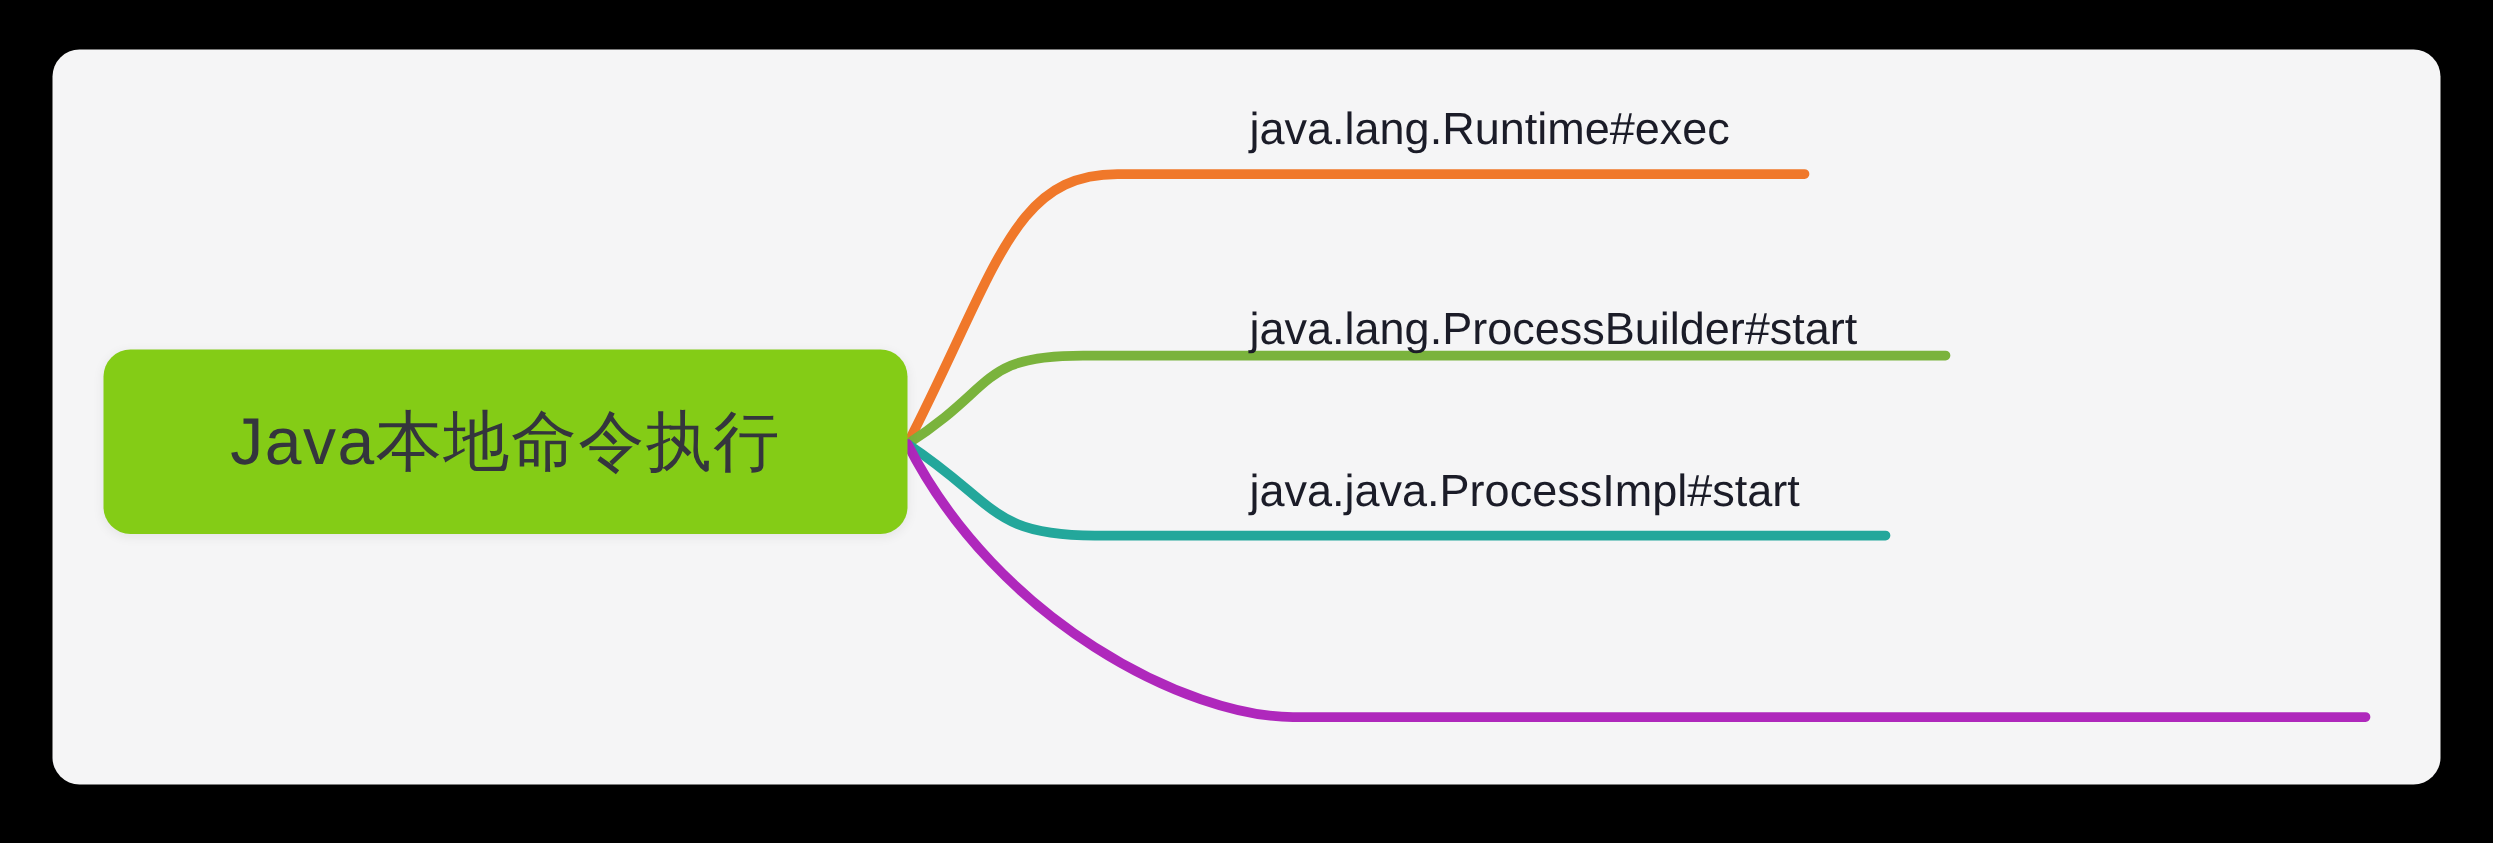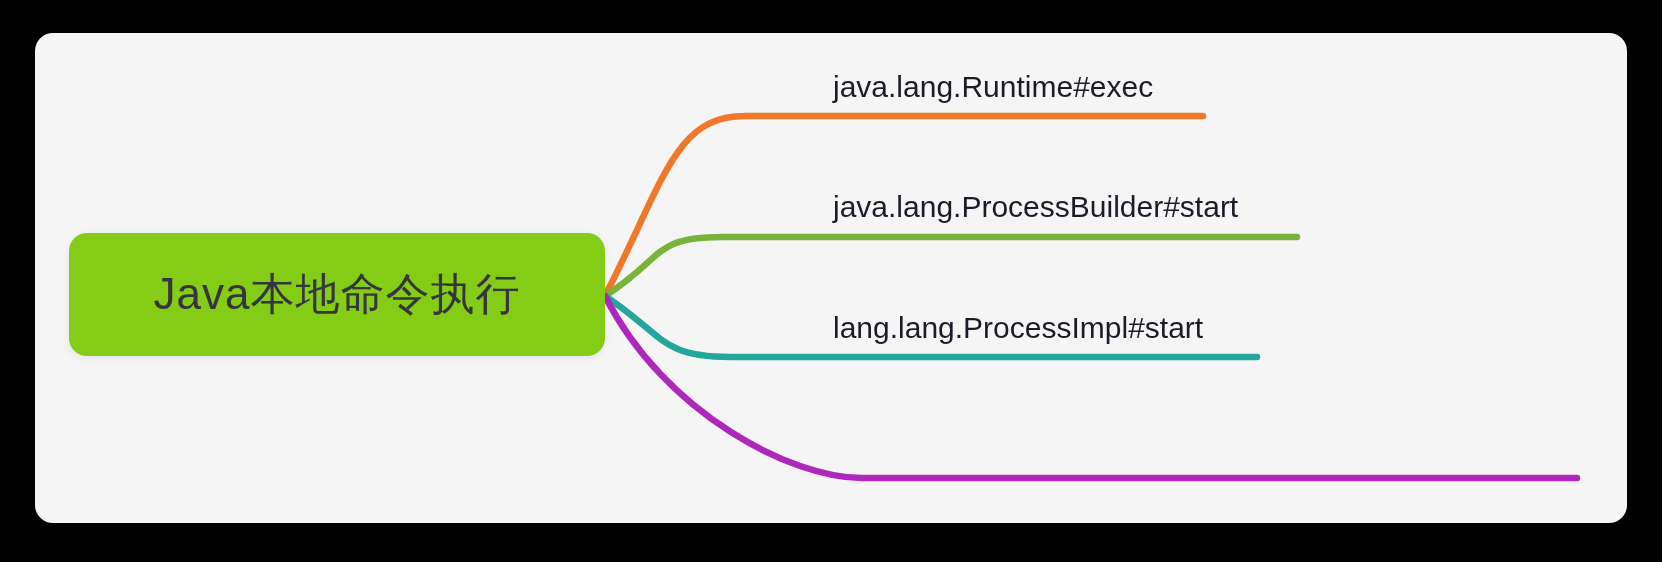--- a/index.html
+++ b/index.html
@@ -80,16 +80,16 @@
       <path d="M 605 296 C 665 335.65, 660 357, 730 357 L 1257 357" fill="none" stroke="#23a79b" stroke-width="6.5" stroke-linecap="round"></path>
       <path d="M 605 296 C 665 414.3, 792 478, 862 478 L 1577 478" fill="none" stroke="#af28bc" stroke-width="6.5" stroke-linecap="round"></path>
     </svg>
 
   <div class="root-node">
     <span class="root-label">Java本地命令执行</span>
   </div>
 
   <div class="branches-layer">
       <div class="branch-label" style="left: 833px; top: 68px;">java.lang.Runtime#exec</div>
-      <div class="branch-label" style="left: 833px; top: 188px;">java.lang.ProcessBuilder#start</div>
-      <div class="branch-label" style="left: 833px; top: 309px;">lang.lang.ProcessImpl#start</div>
+      <div class="branch-label" style="left: 833px; top: 201px;">java.lang.ProcessBuilder#start</div>
+      <div class="branch-label" style="left: 833px; top: 309px;">java.java.ProcessImpl#start</div>
     </div>
 </div>
 
 </body></html>

